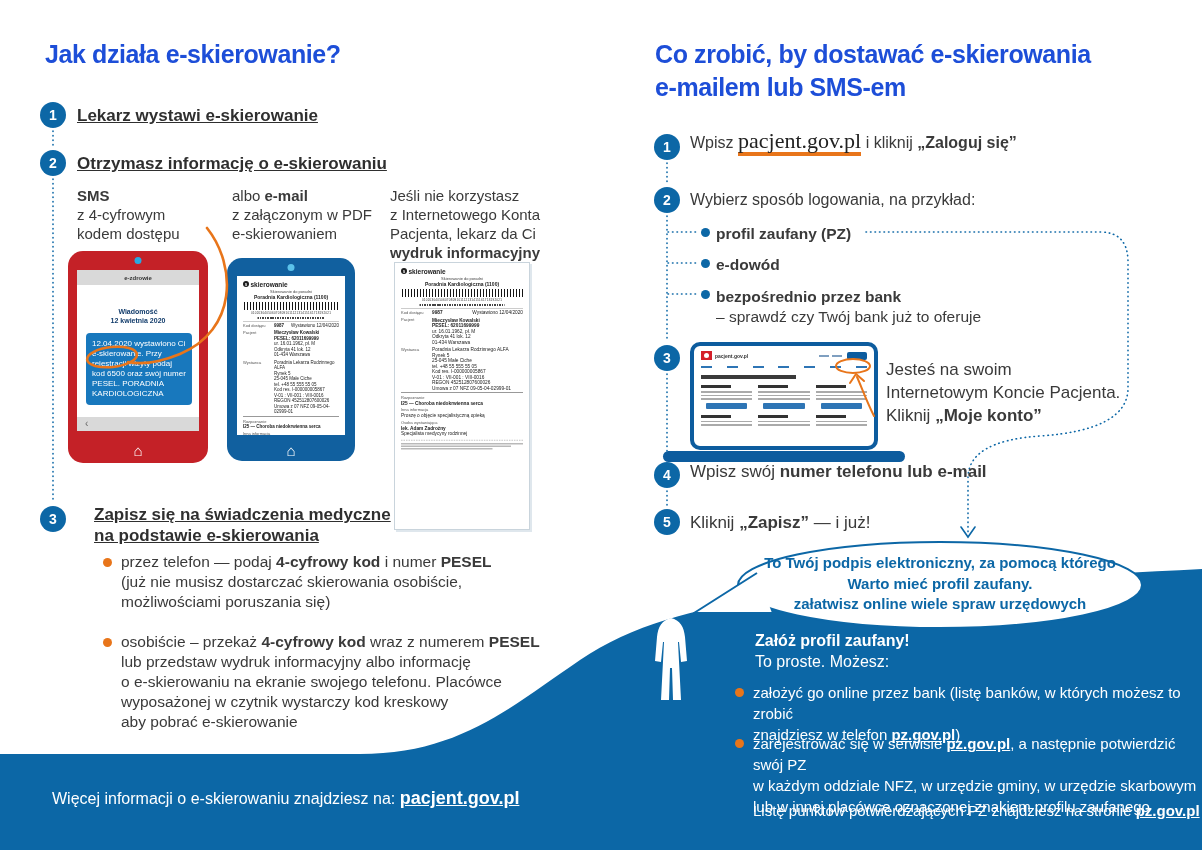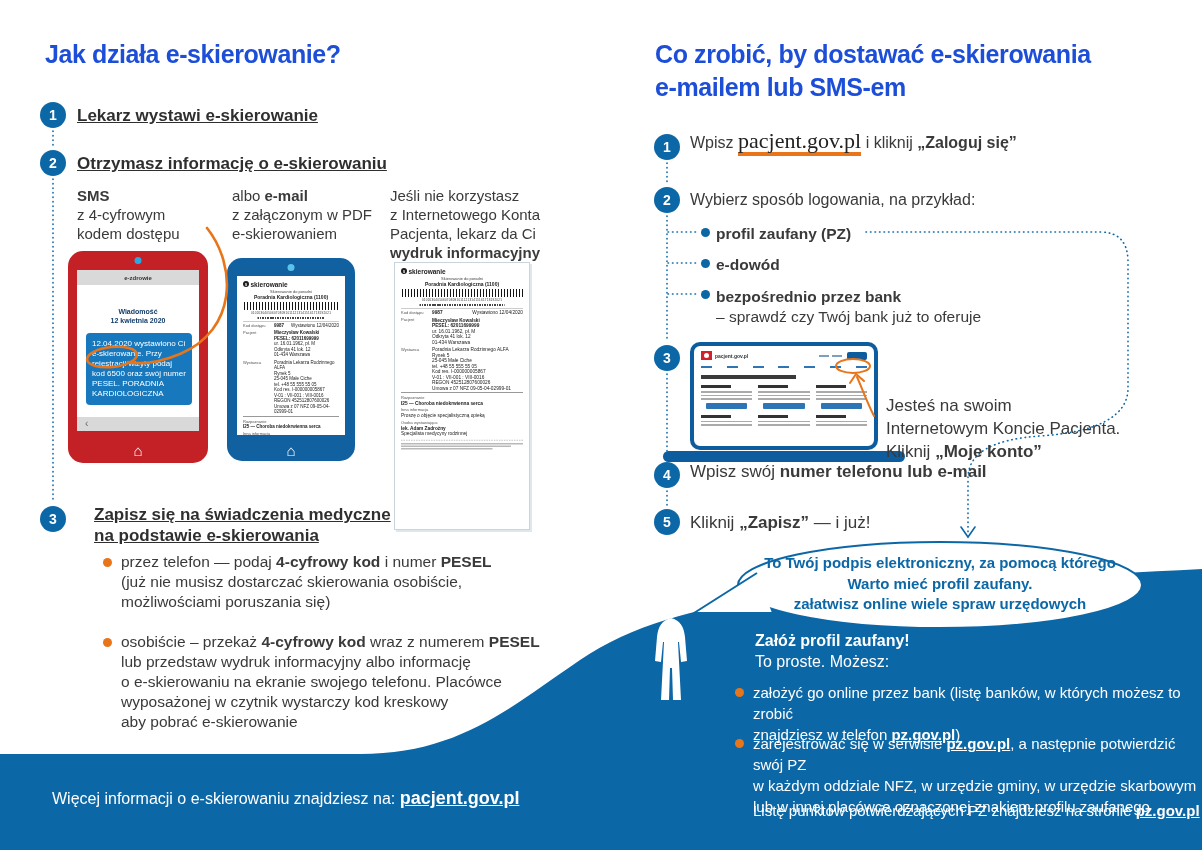--- a/index.html
+++ b/index.html
@@ -343,21 +343,21 @@
         </div>
       <div class="lapcard">
           <div class="t"></div>
           <div class="l"></div>
           <div class="l"></div>
         </div>
     </div>
   </div>
   <div class="abs lapbase" style="left:663px;top:451px;width:242px;height:11px;"></div>
 
-  <div class="abs" style="left:886px;top:358px;font-size:17px;line-height:23px;margin-top:36px;">
+  <div class="abs" style="left:886px;top:358px;font-size:17px;line-height:23px;">
     <div>Jesteś na swoim</div>
     <div>Internetowym Koncie Pacjenta.</div>
     <div><span>Kliknij </span><span class="b">„Moje konto”</span></div>
   </div>
 
   <div class="abs num" style="left:654px;top:462px;">4</div>
   <div class="abs" style="left:690px;top:462px;font-size:17px;">
     <span>Wpisz swój </span><span class="b">numer telefonu lub e-mail</span>
   </div>
 

